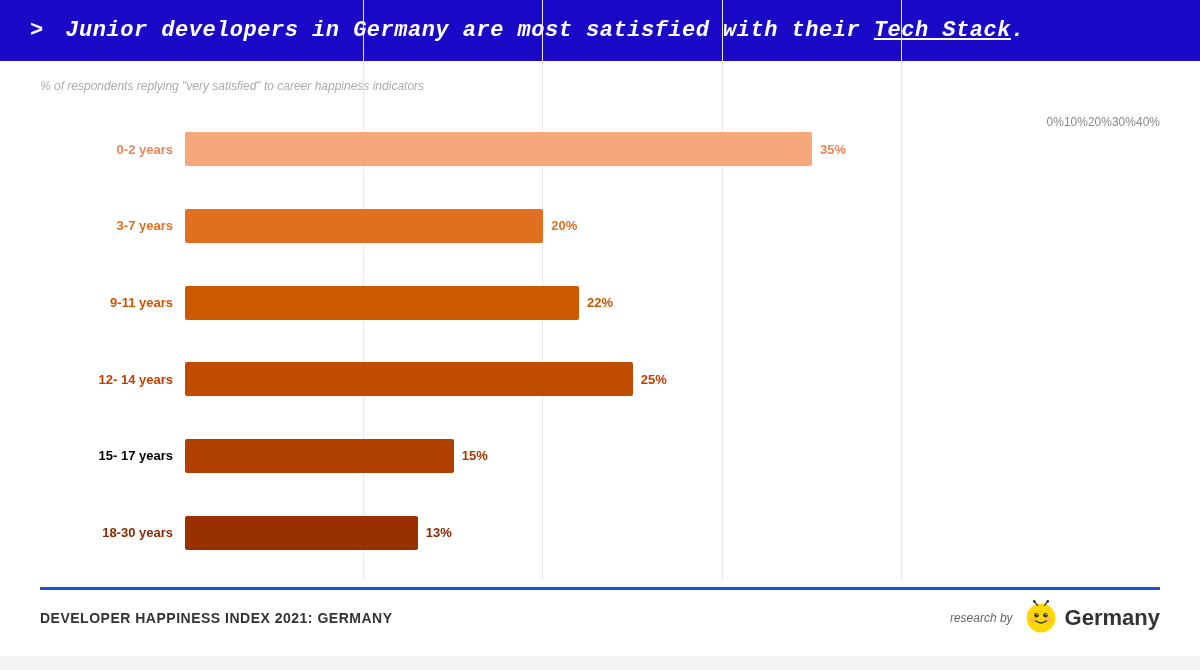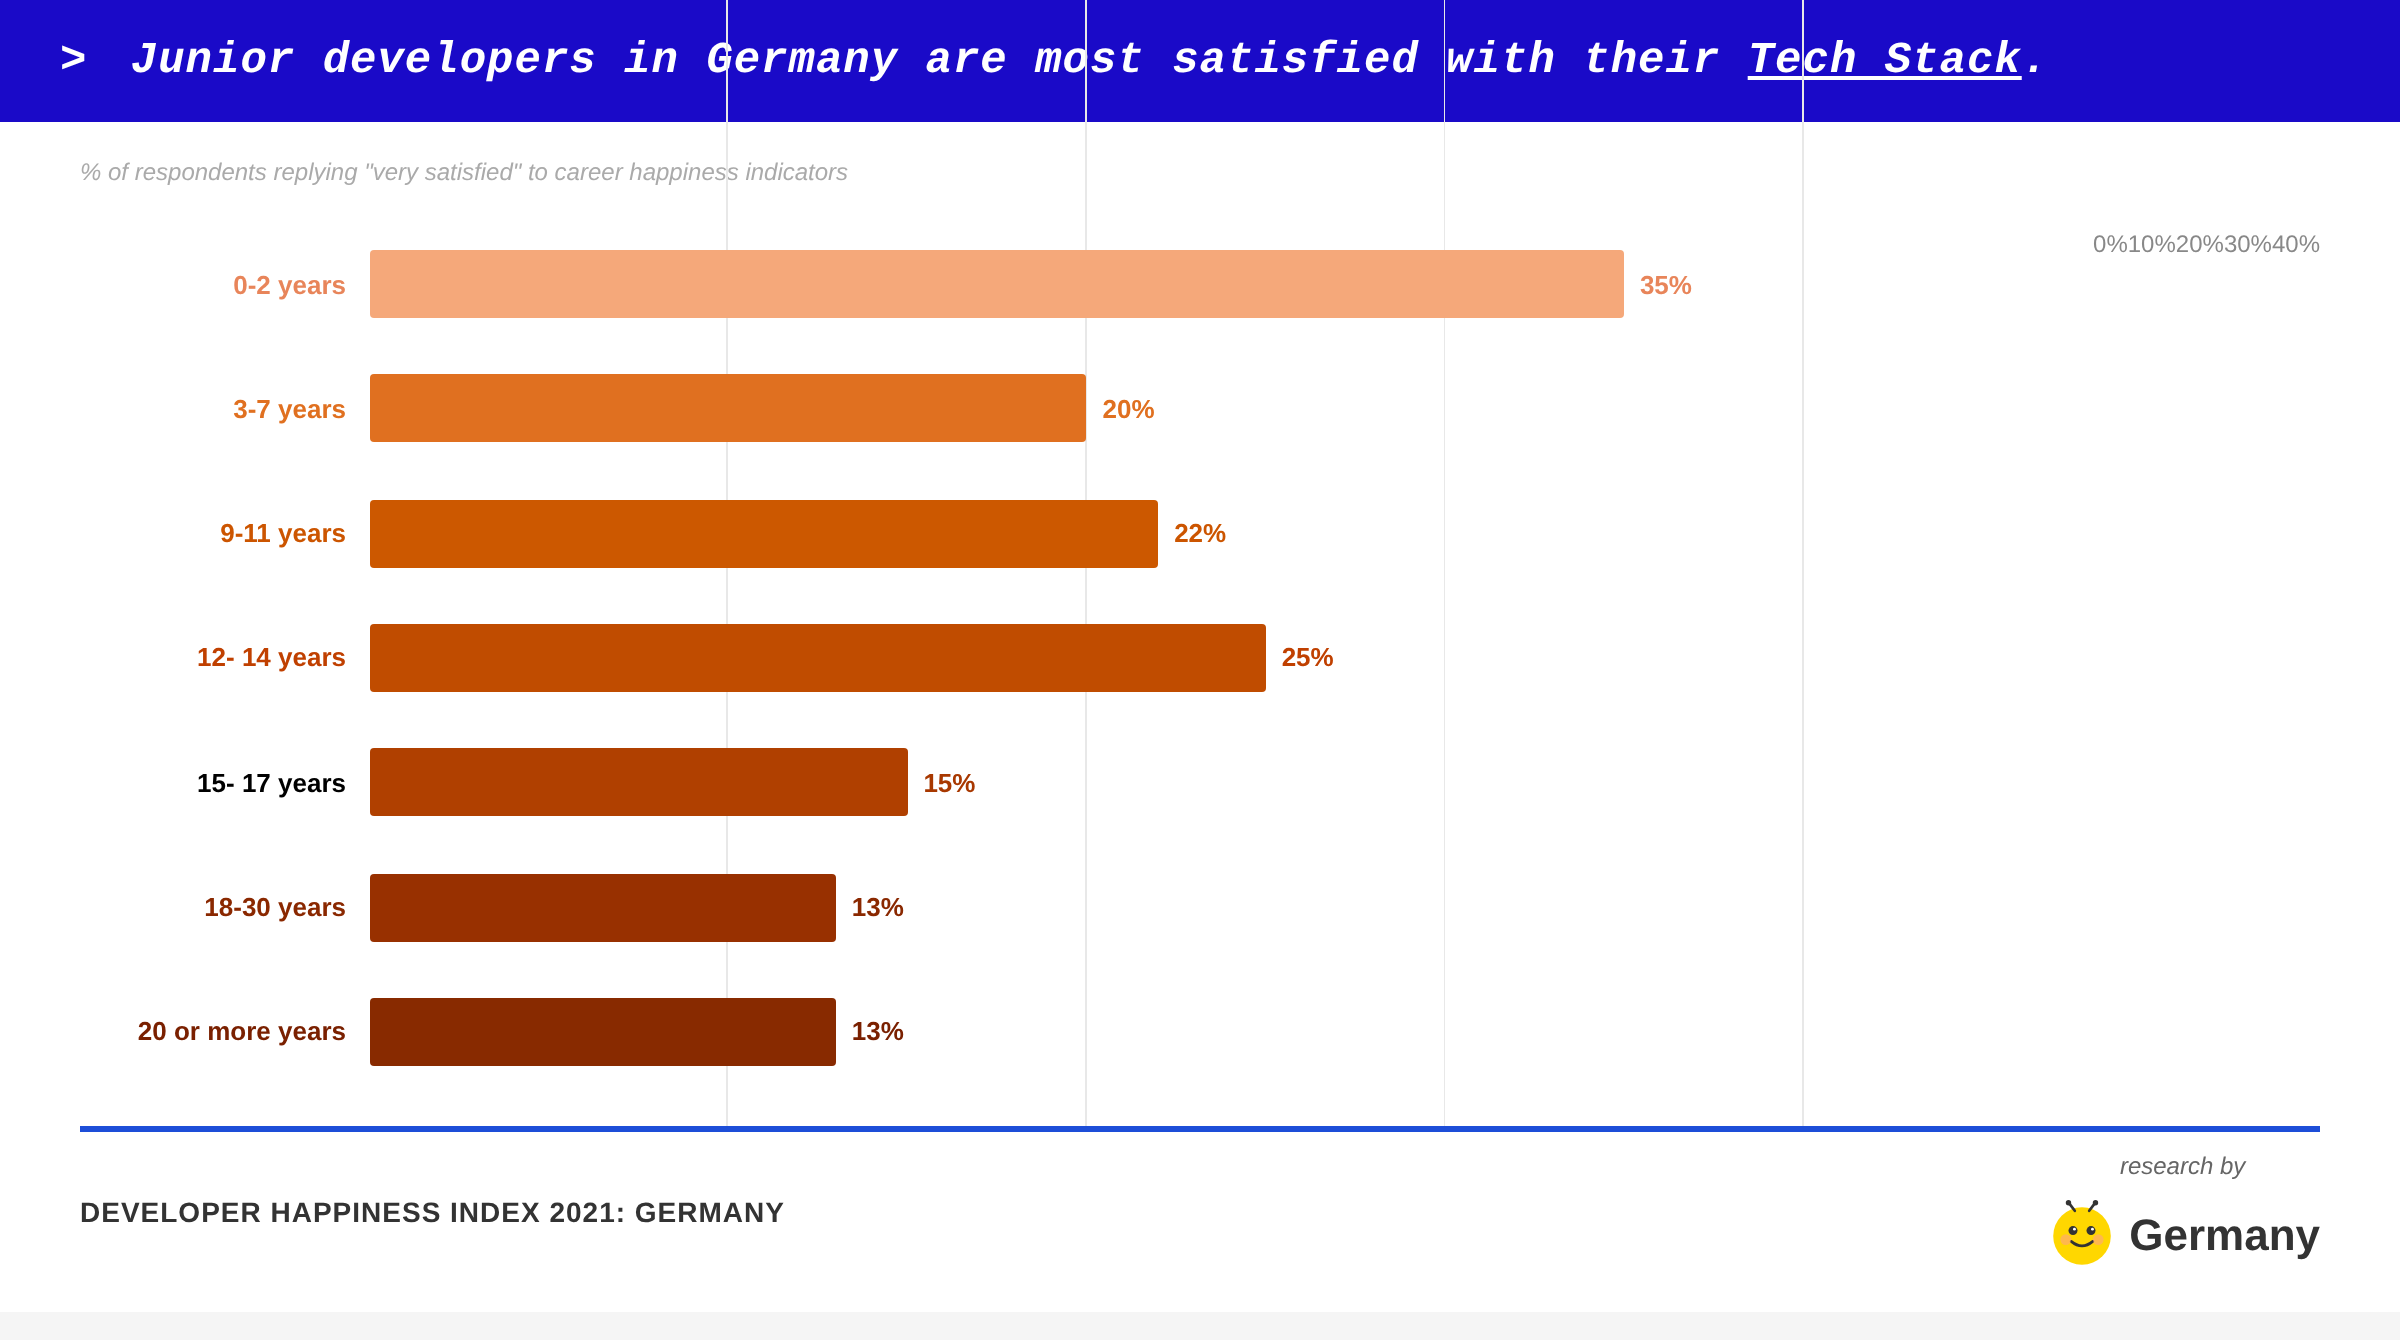--- a/index.html
+++ b/index.html
@@ -142,21 +142,20 @@
       font-weight: bold;
       font-family: Arial, sans-serif;
       color: #333333;
       letter-spacing: 0.5px;
     }
 
     .footer-right {
       display: flex;
       align-items: center;
       gap: 10px;
-      flex-direction: column;
     }
 
     .research-by {
       font-size: 12px;
       color: #666666;
       font-family: Arial, sans-serif;
       font-style: italic;
     }
 
     .honeypot-logo {
@@ -243,27 +242,20 @@
             <div class="bar-wrapper">
               <div class="bar" style="width: 37.5%; background-color: rgb(176, 64, 0);"></div>
               <span class="bar-value" style="color: rgb(168, 56, 0);">15%</span>
             </div>
           </div>
           <div class="bar-row">
             <div class="bar-label" style="color: rgb(138, 40, 0);">18-30 years</div>
             <div class="bar-wrapper">
               <div class="bar" style="width: 32.5%; background-color: rgb(152, 48, 0);"></div>
               <span class="bar-value" style="color: rgb(138, 40, 0);">13%</span>
-            </div>
-          </div>
-          <div class="bar-row">
-            <div class="bar-label" style="color: rgb(122, 32, 0);">20 or more years</div>
-            <div class="bar-wrapper">
-              <div class="bar" style="width: 32.5%; background-color: rgb(136, 42, 0);"></div>
-              <span class="bar-value" style="color: rgb(122, 32, 0);">13%</span>
             </div>
           </div>
         </div>
 
       <div class="x-axis-ticks" id="x-axis-ticks">
 
       <span class="tick-item" style="width: 25%;">0%</span>
           <span class="tick-item" style="width: 25%;">10%</span>
           <span class="tick-item" style="width: 25%;">20%</span>
           <span class="tick-item" style="width: 25%;">30%</span>

